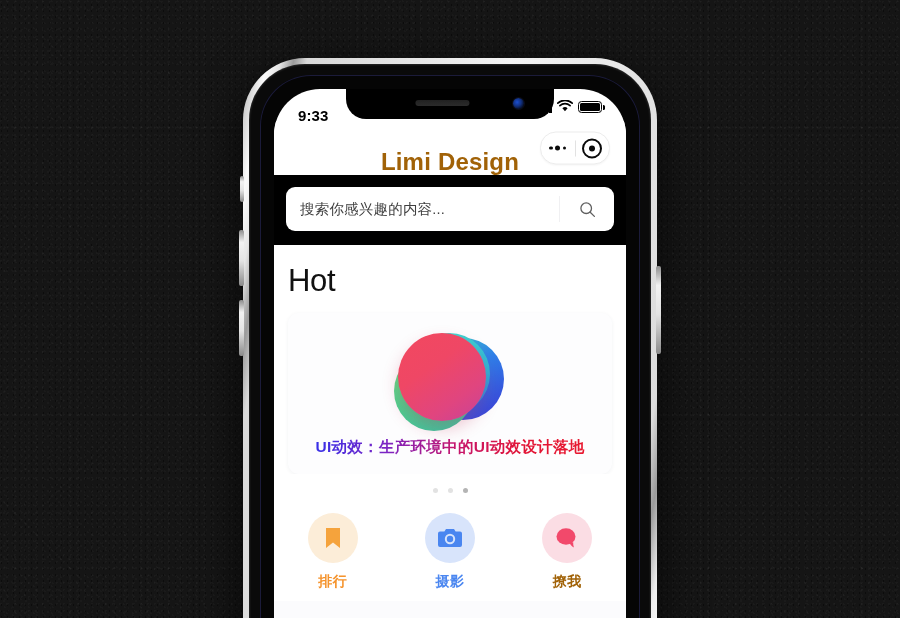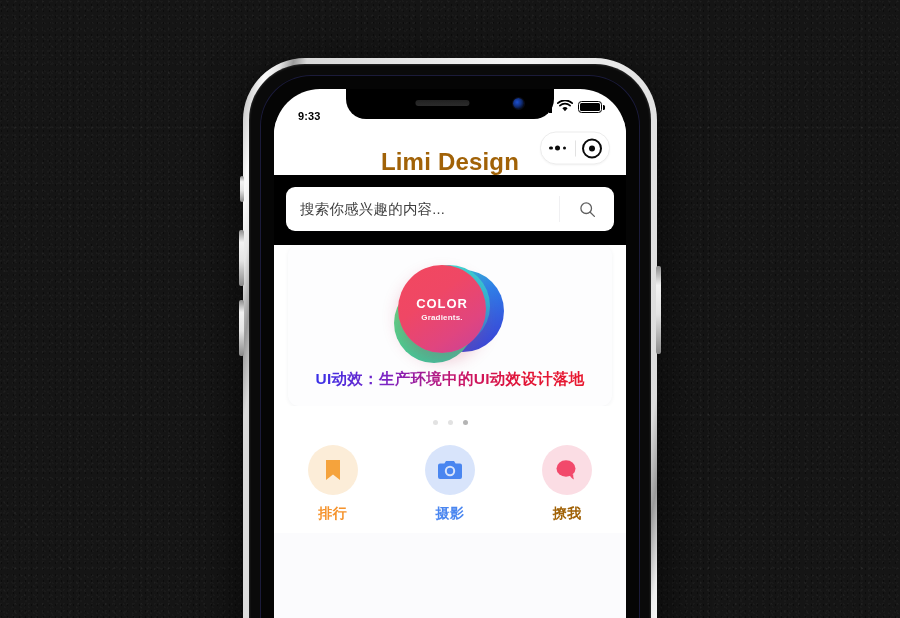--- a/index.html
+++ b/index.html
@@ -74,21 +74,21 @@
     background:radial-gradient(circle at 38% 38%,#1b4fd1 0%,#12307f 42%,#07122e 70%,#050510 100%);
     box-shadow:0 0 0 1px #0d0d16;
   }
 
   
   .statusbar{
     position:absolute;top:0;left:0;right:0;height:32px;z-index:11;
     display:flex;align-items:center;justify-content:space-between;
     padding:0 24px;box-sizing:border-box;color:#000;
   }
-  .clock{font-size:11px;font-weight:600;letter-spacing:.1px;margin-top:21px;}
+  .clock{font-size:15px;font-weight:600;letter-spacing:.1px;margin-top:21px;}
   .status-right{display:flex;align-items:center;gap:5px;margin-top:4px;}
   .bars{display:flex;align-items:flex-end;gap:1.5px;height:11px;}
   .bars i{display:block;width:3px;background:#000;border-radius:.5px;}
   .bars i:nth-child(1){height:4px}.bars i:nth-child(2){height:6px}
   .bars i:nth-child(3){height:8.5px}.bars i:nth-child(4){height:11px}
   .batt{
     width:24px;height:12px;border:1.6px solid #000;border-radius:3.5px;
     position:relative;box-sizing:border-box;padding:1.4px;
   }
   .batt::after{content:"";position:absolute;right:-3.6px;top:3px;width:2px;height:5px;
@@ -241,31 +241,28 @@
                 <span class="search-ico">
                   <svg width="17" height="17" viewBox="0 0 17 17">
                     <circle cx="7.2" cy="7.2" r="5.3" stroke="#606060" stroke-width="1.3" fill="none"></circle>
                     <line x1="11.2" y1="11.2" x2="15.4" y2="15.4" stroke="#606060" stroke-width="1.3" stroke-linecap="round"></line>
                   </svg>
                 </span>
               </div>
             </div>
 
             <div class="section">
+              <div class="section-title">Hot</div>
 
               <div class="card">
                 <div class="thumb">
                   <div class="blob blue"></div>
                   <div class="blob teal"></div>
                   <div class="blob green"></div>
                   <div class="blob pink"></div>
-                  <div class="blob-label">
-                    <span class="t1">COLOR</span>
-                    <span class="t2">Gradients.</span>
-                  </div>
                 </div>
                 <div class="card-title">UI动效：生产环境中的UI动效设计落地</div>
               </div>
             </div>
 
             <div class="dots">
               <i></i>
               <i></i>
               <i class="active"></i>
             </div>

